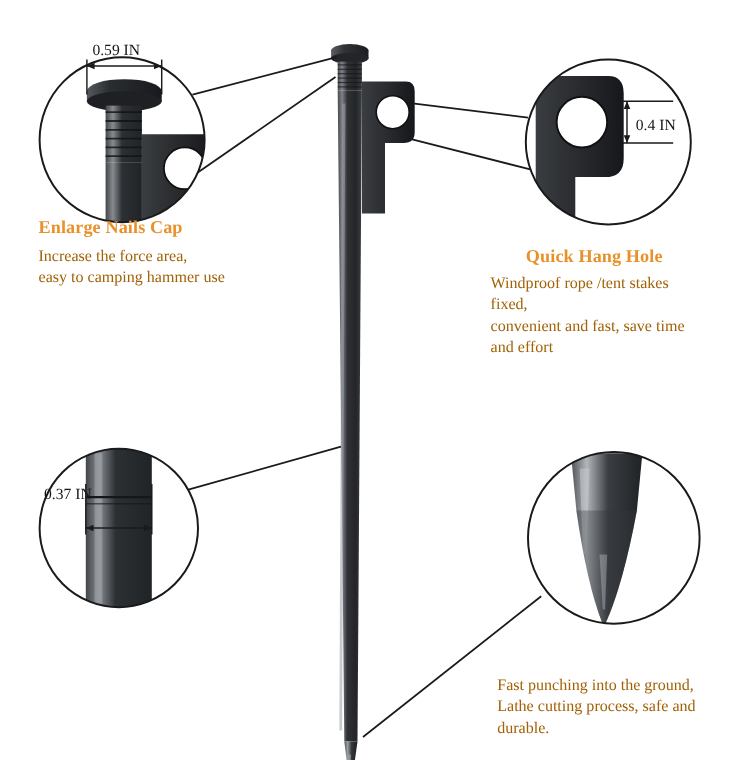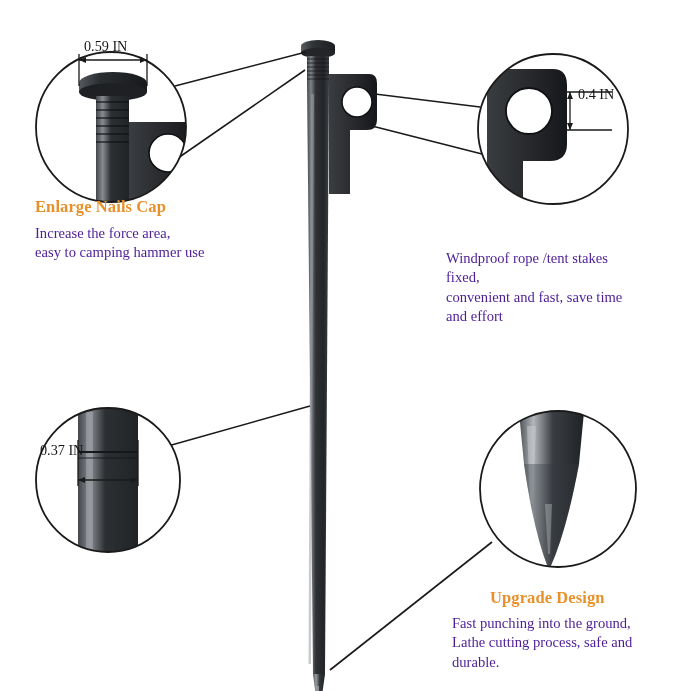--- a/index.html
+++ b/index.html
@@ -27,21 +27,21 @@
     position: absolute;
     color: #e8912a;
     font-size: 16.5px;
     font-weight: 600;
     letter-spacing: 0.1px;
     white-space: nowrap;
     text-align: right;
   }
   .callout-body {
     position: absolute;
-    color: #4c1d95;
+    color: #a16207;
     font-size: 14.6px;
     line-height: 1.32;
     white-space: pre-line;
   }
   .dim-label {
     position: absolute;
     color: #161616;
     font-size: 14.2px;
     white-space: nowrap;
   }
@@ -222,31 +222,31 @@
         <path d="M519 378 L584 378 L579 430 Q566 500 549 536 Q534 500 524 430 Z" fill="url(#tipZoomGrad)"></path>
         <path d="M527 392 L536 392 L533 470 L530 470 Z" fill="#c6cace" opacity="0.55"></path>
         <path d="M524 430 L579 430 Q566 500 549 536 Q534 500 524 430 Z" fill="#343a3f" opacity="0.35"></path>
         <path d="M545 470 L552 470 L550 520 L548 520 Z" fill="#cfd3d7" opacity="0.35"></path>
       </g>
       <circle cx="558" cy="455" r="78" fill="none" stroke="#1a1a1a" stroke-width="1.8"></circle>
     </g>
   </svg>
 
   <div class="dim-label" style="left:84px; top:4px;">0.59 IN</div>
-  <div class="dim-label" style="left:578px; top:52px;">0.4 IN</div>
+  <div class="dim-label" style="left:578px; top:72px;">0.4 IN</div>
   <div class="dim-label" style="left:40px; top:408px;">0.37 IN</div>
 
   <div class="callout-title" style="left:35px; top:163px;">Enlarge Nails Cap</div>
   <div class="callout-body" style="left:35px; top:190px; width:300px;">Increase the force area,
 easy to camping hammer use</div>
 
+  <div class="callout-title" style="left:478px; top:189px;">Quick Hang Hole</div>
   <div class="callout-body" style="left:446px; top:215px; width:240px;">Windproof rope /tent stakes
 fixed,
 convenient and fast, save time
 and effort</div>
 
 
-  <div class="callout-title" style="left:490px; top:554px;">Upgrade Design</div>
   <div class="callout-body" style="left:452px; top:580px; width:230px;">Fast punching into the ground,
 Lathe cutting process, safe and
 durable.</div>
 
 </div>
 
 </body></html>

